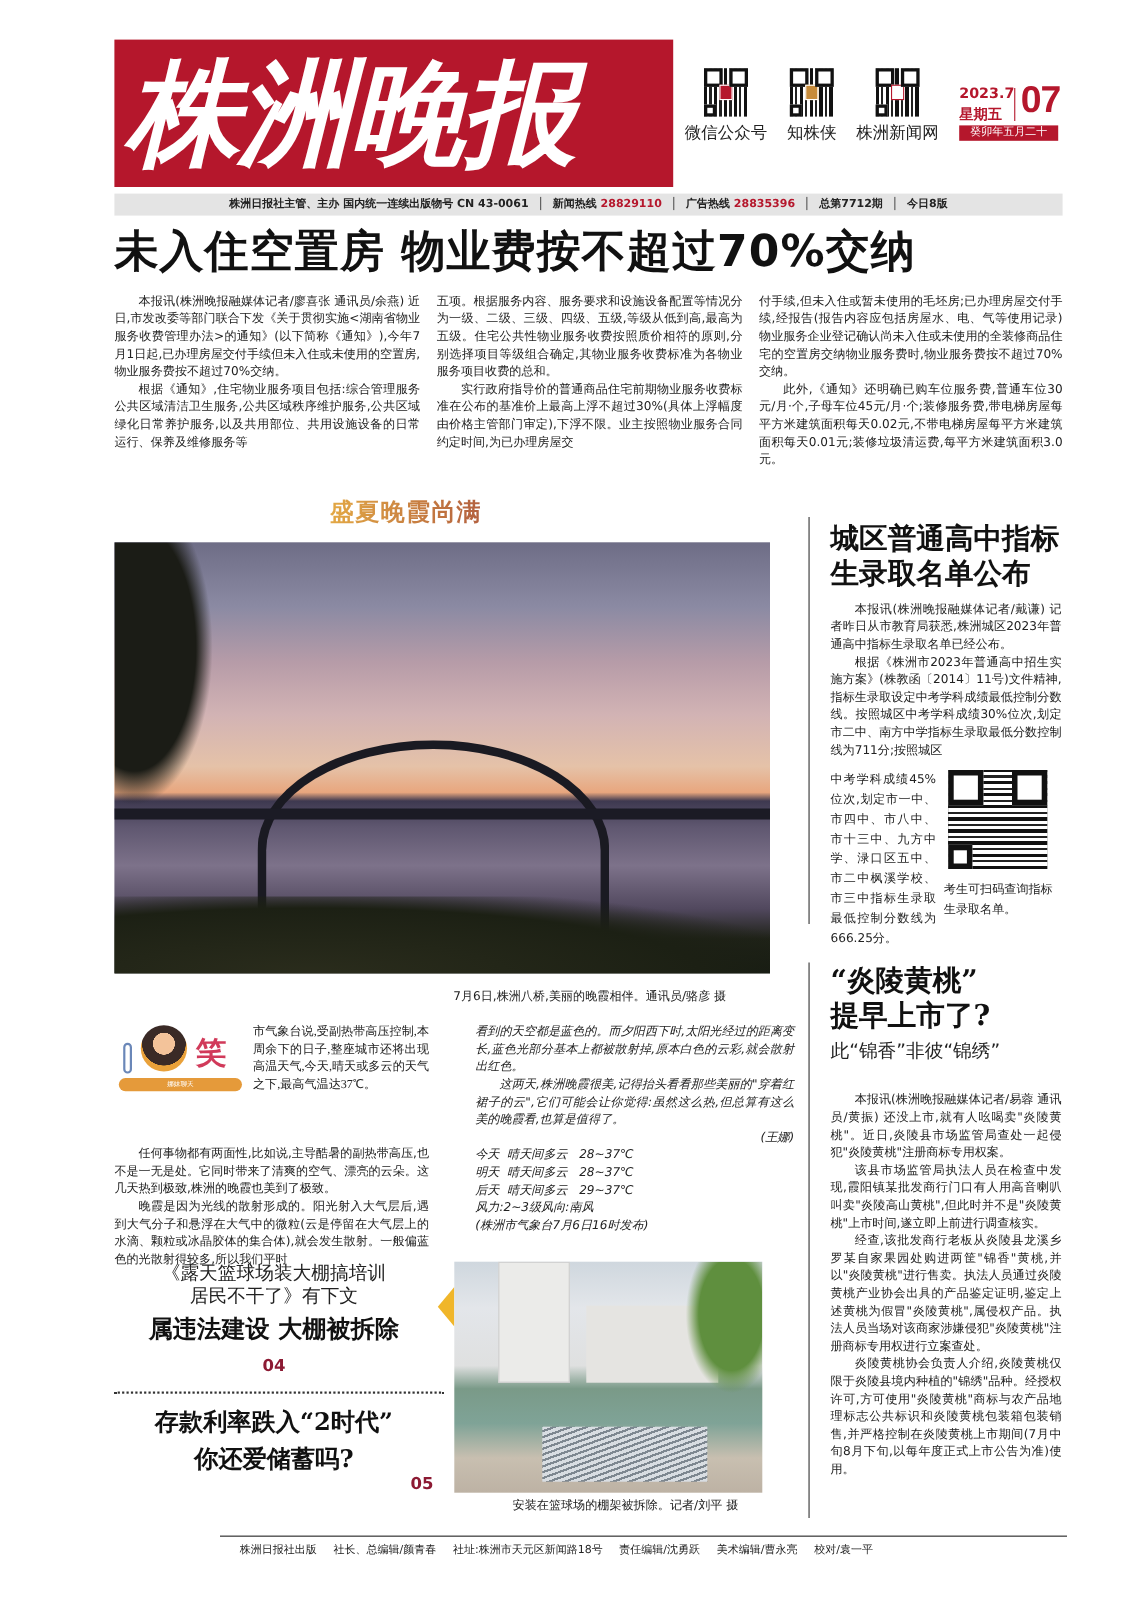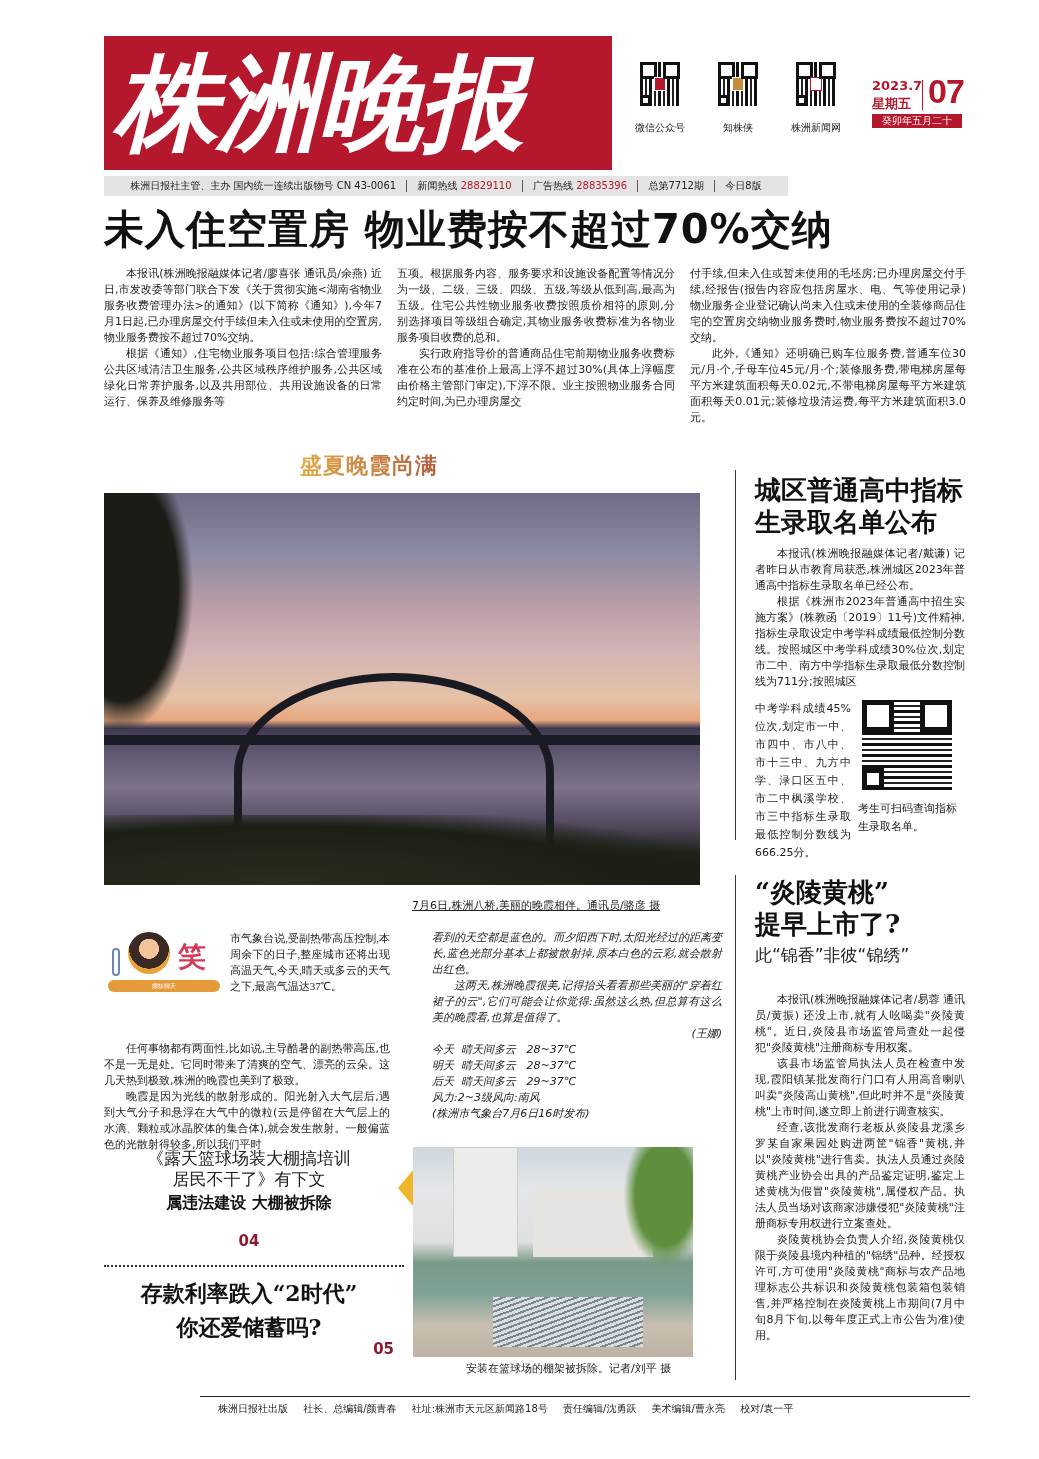--- a/index.html
+++ b/index.html
@@ -11,48 +11,48 @@
 
   .qr-group { position: absolute; top: 62px; width: 76px; text-align: center; }
   .qr { width: 40px; height: 44px; margin: 0 auto; position: relative; background:
       repeating-linear-gradient(90deg, #111 0 3px, #fff 3px 5px, #222 5px 7px, #fff 7px 9px),
       #fff; }
   .qr::before, .qr::after { content: ""; position: absolute; width: 11px; height: 11px; border: 3px solid #111; background: #fff; }
   .qr::before { left: 0; top: 0; }
   .qr::after { right: 0; top: 0; }
   .qr .qr-corner { position: absolute; left: 0; bottom: 0; width: 11px; height: 11px; border: 3px solid #111; background: #fff; }
   .qr .qr-logo { position: absolute; left: 14px; top: 15px; width: 12px; height: 14px; background: #b5172c; border: 1px solid #fff; }
-  .qr-label { font-size: 10px; margin-top: 15px; color: #222; white-space: nowrap; }
+  .qr-label { font-size: 15px; margin-top: 5px; color: #222; white-space: nowrap; }
 
   .date-box { position: absolute; left: 872px; top: 78px; }
   .date-year { position: absolute; left: 0; top: 0; font-size: 13px; color: #b5172c; font-weight: bold; white-space: nowrap; }
   .date-week { position: absolute; left: 0; top: 17px; font-size: 13px; color: #b5172c; font-weight: bold; white-space: nowrap; }
   .date-sep { position: absolute; left: 50px; top: 2px; width: 1px; height: 30px; background: #b5172c; }
   .date-day { position: absolute; left: 56px; top: -6px; font-family: "Liberation Sans", sans-serif; font-size: 34px; font-weight: bold; color: #b5172c; letter-spacing: -1px; }
   .date-lunar { position: absolute; left: 0; top: 36px; width: 90px; height: 14px; background: #b5172c; color: #fff; font-size: 10px; line-height: 14px; text-align: center; white-space: nowrap; }
 
-  .infobar { position: absolute; left: 104px; top: 176px; width: 684px; height: 20px; background: #e4e4e4; font-size: 10px; line-height: 20px; text-align: center; color: #222; white-space: nowrap; }
+  .infobar { position: absolute; left: 104px; top: 176px; width: 862px; height: 20px; background: #e4e4e4; font-size: 10px; line-height: 20px; text-align: center; color: #222; white-space: nowrap; font-weight: bold; }
   .infobar .hot { color: #b5172c; }
   .infobar .sep { display: inline-block; width: 1px; height: 12px; background: #555; margin: 0 7px; vertical-align: middle; }
 
   .headline { position: absolute; left: 104px; top: 201px; width: 862px; font-size: 40px; font-weight: bold; line-height: 56px; letter-spacing: 1px; white-space: nowrap; color: #111; }
 
   .col { position: absolute; font-size: 11px; line-height: 16px; text-align: justify; color: #222; }
   .col p { text-indent: 2em; }
 
   .section-title { position: absolute; left: 300px; top: 451px; font-size: 22px; font-weight: bold; background: linear-gradient(90deg,#e3a844,#b3603f); -webkit-background-clip: text; background-clip: text; color: transparent; letter-spacing: 1px; }
 
   .photo-bridge { position: absolute; left: 104px; top: 493px; width: 596px; height: 392px; overflow: hidden;
      background: linear-gradient(180deg, #6e6d86 0%, #8b8aa3 15%, #b79ca8 28%, #d2b3b4 40%, #e5c2a8 52%, #e8a67e 58%, #3e3950 60%, #5f5770 66%, #7d728a 75%, #51485e 85%, #1f2218 92%, #151a12 100%); }
   .photo-bridge .arch { position: absolute; left: 130px; top: 180px; width: 320px; height: 200px; border: 8px solid #1a1a22; border-radius: 50% 50% 0 0; border-bottom: none; }
   .photo-bridge .deck { position: absolute; left: 0; top: 242px; width: 100%; height: 10px; background: #1b1b25; }
   .photo-bridge .tree { position: absolute; left: 0; top: 0; width: 90px; height: 240px; background: radial-gradient(ellipse at 20% 40%, #1b1c16 0%, #1b1c16 55%, transparent 70%); }
   .photo-bridge .shore { position: absolute; left: 0; bottom: 0; width: 100%; height: 70px; background: radial-gradient(ellipse at 30% 100%, #2a2c1c 0%, #1c2014 60%, transparent 80%); }
 
-  .photo-caption { position: absolute; left: 412px; top: 898px; font-size: 11px; color: #222; white-space: nowrap; text-decoration: underline; }
+  .photo-caption { position: absolute; left: 412px; top: 898px; font-size: 11px; color: #222; white-space: nowrap; }
 
   .weather-badge { position: absolute; left: 108px; top: 932px; width: 115px; height: 65px; }
   .weather-badge .face { position: absolute; left: 20px; top: 0; width: 42px; height: 42px; border-radius: 50%; background: radial-gradient(circle at 50% 40%, #f3c39a 0 30%, #3a2a26 31% 60%, #e9a13a 61%); }
   .weather-badge .thermo { position: absolute; left: 4px; top: 16px; width: 8px; height: 28px; border: 2px solid #6a87b8; border-radius: 4px; background: #fff; }
   .weather-badge .word { position: absolute; left: 70px; top: 6px; font-size: 28px; font-weight: bold; color: #d13a5a; }
   .weather-badge .bar { position: absolute; left: 0; top: 48px; width: 112px; height: 12px; background: #e59a3a; border-radius: 6px; font-size: 6px; color: #fff; line-height: 12px; text-align: center; white-space: nowrap; overflow: hidden; }
 
   .vrule { position: absolute; left: 735px; width: 1px; background: #333; }
   .rt-title { position: absolute; left: 755px; font-family: "DejaVu Serif", serif; font-weight: bold; color: #111; line-height: 32px; }
   .rt-sub { position: absolute; left: 755px; font-size: 17px; color: #222; }
@@ -60,21 +60,21 @@
   .qr-big { position: absolute; left: 862px; top: 700px; width: 90px; height: 90px; background:
       repeating-linear-gradient(0deg, #111 0 3px, #fff 3px 6px, #222 6px 8px, #fff 8px 11px),
       repeating-linear-gradient(90deg, #111 0 2px, transparent 2px 5px); }
   .qr-big::before, .qr-big::after { content: ""; position: absolute; width: 22px; height: 22px; border: 5px solid #111; background: #fff; }
   .qr-big::before { left: 0; top: 0; }
   .qr-big::after { right: 0; top: 0; }
   .qr-big .c3 { position: absolute; left: 0; bottom: 0; width: 22px; height: 22px; border: 5px solid #111; background: #fff; }
   .qr-note { position: absolute; left: 858px; top: 800px; width: 100px; font-size: 11px; line-height: 18px; color: #222; }
 
   .teaser-small { position: absolute; left: 104px; top: 1148px; width: 290px; text-align: center; font-size: 17px; line-height: 21px; color: #222; }
-  .teaser-big { position: absolute; left: 104px; top: 1193px; width: 290px; text-align: center; font-size: 16px; font-weight: bold; color: #111; white-space: nowrap; }
+  .teaser-big { position: absolute; left: 104px; top: 1193px; width: 290px; text-align: center; font-size: 22px; font-weight: bold; color: #111; white-space: nowrap; }
   .page-num { position: absolute; width: 290px; left: 104px; text-align: center; font-size: 15px; font-weight: bold; color: #8c1a33; }
   .dotted { position: absolute; left: 104px; top: 1265px; width: 300px; border-top: 2px dotted #333; }
   .teaser-serif { position: absolute; left: 104px; top: 1276px; width: 290px; text-align: center; font-family: "DejaVu Serif", serif; font-size: 22px; line-height: 34px; font-weight: bold; color: #111; }
 
   .photo-court { position: absolute; left: 413px; top: 1147px; width: 280px; height: 210px; overflow: hidden;
      background: linear-gradient(180deg, #cfd7de 0%, #e3e6ea 20%, #dfe0e0 45%, #7a9a88 55%, #7fa397 70%, #c8bfb0 85%, #bdb2a4 100%); }
   .photo-court .bldg1 { position: absolute; left: 40px; top: 0; width: 65px; height: 110px; background: #ebebe9; border: 1px solid #ccc; }
   .photo-court .bldg2 { position: absolute; left: 120px; top: 40px; width: 120px; height: 70px; background: #e5e4e1; }
   .photo-court .trees { position: absolute; right: 0; top: 0; width: 70px; height: 120px; background: radial-gradient(ellipse at 60% 40%, #5f8f3e 0 50%, transparent 70%); }
   .photo-court .poles { position: absolute; left: 80px; top: 150px; width: 150px; height: 50px; background: repeating-linear-gradient(160deg, #d8dde2 0 3px, #7d8790 3px 5px); }
@@ -183,21 +183,21 @@
   <div><span>后天</span>&nbsp;&nbsp;<span>晴天间多云</span>&nbsp;&nbsp;&nbsp;<span>29~37℃</span></div>
   <div>风力:2~3级风向:南风</div>
   <div>(株洲市气象台7月6日16时发布)</div>
 </div>
 
 <div class="vrule" style="top:470px; height:370px;"></div>
 <div class="rt-title" style="top:474px; font-size:26px;">城区普通高中指标</div>
 <div class="rt-title" style="top:506px; font-size:26px;">生录取名单公布</div>
 <div class="col" style="left:755px; top:546px; width:210px;">
   <p>本报讯(株洲晚报融媒体记者/戴谦) 记者昨日从市教育局获悉,株洲城区2023年普通高中指标生录取名单已经公布。</p>
-  <p>根据《株洲市2023年普通高中招生实施方案》(株教函〔2019〕11号)文件精神,指标生录取设定中考学科成绩最低控制分数线。按照城区中考学科成绩30%位次,划定市二中、南方中学指标生录取最低分数控制线为711分;按照城区</p>
+  <p>根据《株洲市2023年普通高中招生实施方案》(株教函〔2014〕11号)文件精神,指标生录取设定中考学科成绩最低控制分数线。按照城区中考学科成绩30%位次,划定市二中、南方中学指标生录取最低分数控制线为711分;按照城区</p>
 </div>
 <div class="col" style="left:755px; top:700px; width:96px; line-height:18px;">
   <p style="text-indent:0">中考学科成绩45%位次,划定市一中、市四中、市八中、市十三中、九方中学、渌口区五中、市二中枫溪学校、市三中指标生录取最低控制分数线为666.25分。</p>
 </div>
 <div class="qr-big">
     <span class="c3"></span>
   </div>
 <div class="qr-note">考生可扫码查询指标生录取名单。</div>
 
 <div class="vrule" style="top:875px; height:505px;"></div>

